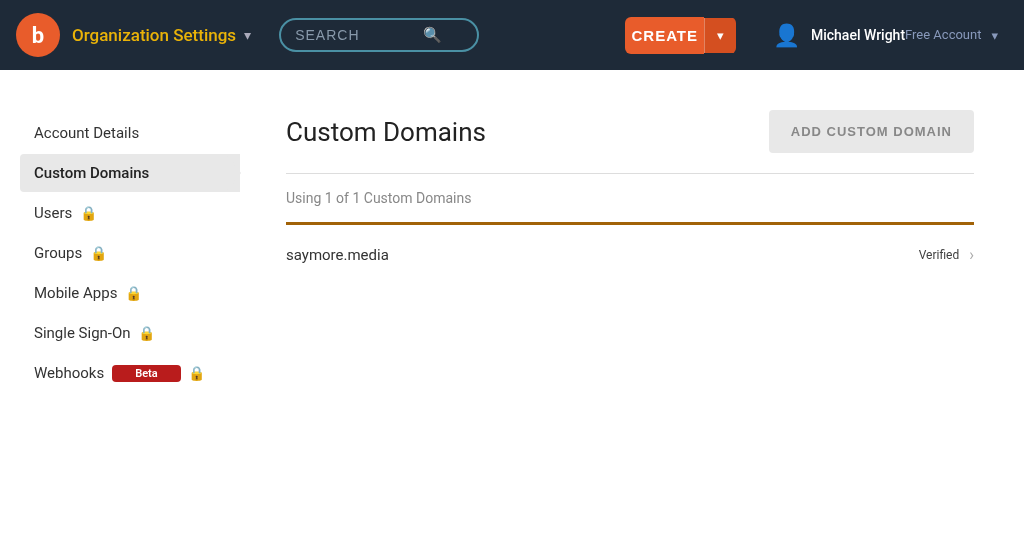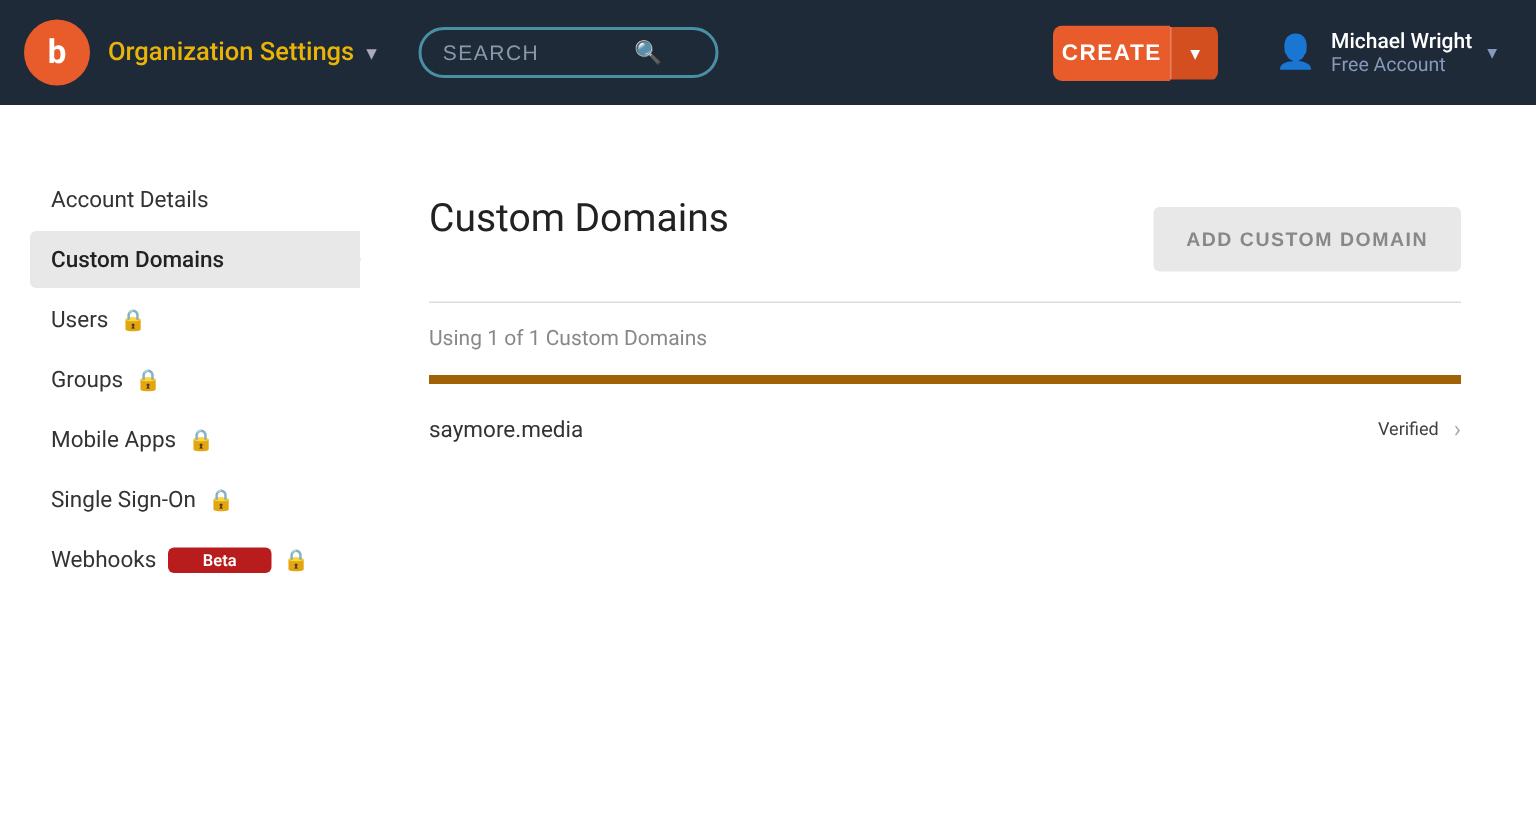--- a/index.html
+++ b/index.html
@@ -81,21 +81,21 @@
 
     .user-group {
       display: flex; align-items: center; gap: 10px;
       margin-left: 16px; cursor: pointer;
       padding: 6px 10px;
       border-radius: 6px;
     }
     .user-avatar {
       color: #8899bb; font-size: 22px;
     }
-    .user-info { display: flex; flex-direction: column; }
+    .user-info { display: flex; flex-direction: row; }
     .user-name { color: white; font-size: 14px; font-weight: 500; }
     .user-plan { color: #8899bb; font-size: 13px; }
     .user-chevron { color: #8899bb; font-size: 13px; }
 
     
     .page {
       display: flex;
       max-width: 1024px;
       margin: 0 auto;
       padding: 40px 20px;
@@ -166,37 +166,36 @@
     .add-domain-btn {
       background: #e8e8e8;
       border: none;
       color: #888;
       font-size: 13px;
       font-weight: 600;
       letter-spacing: 1px;
       padding: 14px 22px;
       border-radius: 4px;
       cursor: pointer;
-      margin-top: 28px;
     }
     .divider {
       border: none;
       border-top: 1px solid #ddd;
       margin: 0 0 16px 0;
     }
     .usage-text {
       font-size: 14px;
       color: #888;
       margin-bottom: 16px;
     }
     .domain-row {
       display: flex;
       align-items: center;
       justify-content: space-between;
-      border-top: 6px solid #a16207;
+      border-top: 3px solid #a16207;
       padding: 20px 0;
       cursor: pointer;
     }
     .domain-name {
       font-size: 15px;
       color: #333;
     }
     .domain-status-group {
       display: flex; align-items: center; gap: 10px;
     }

